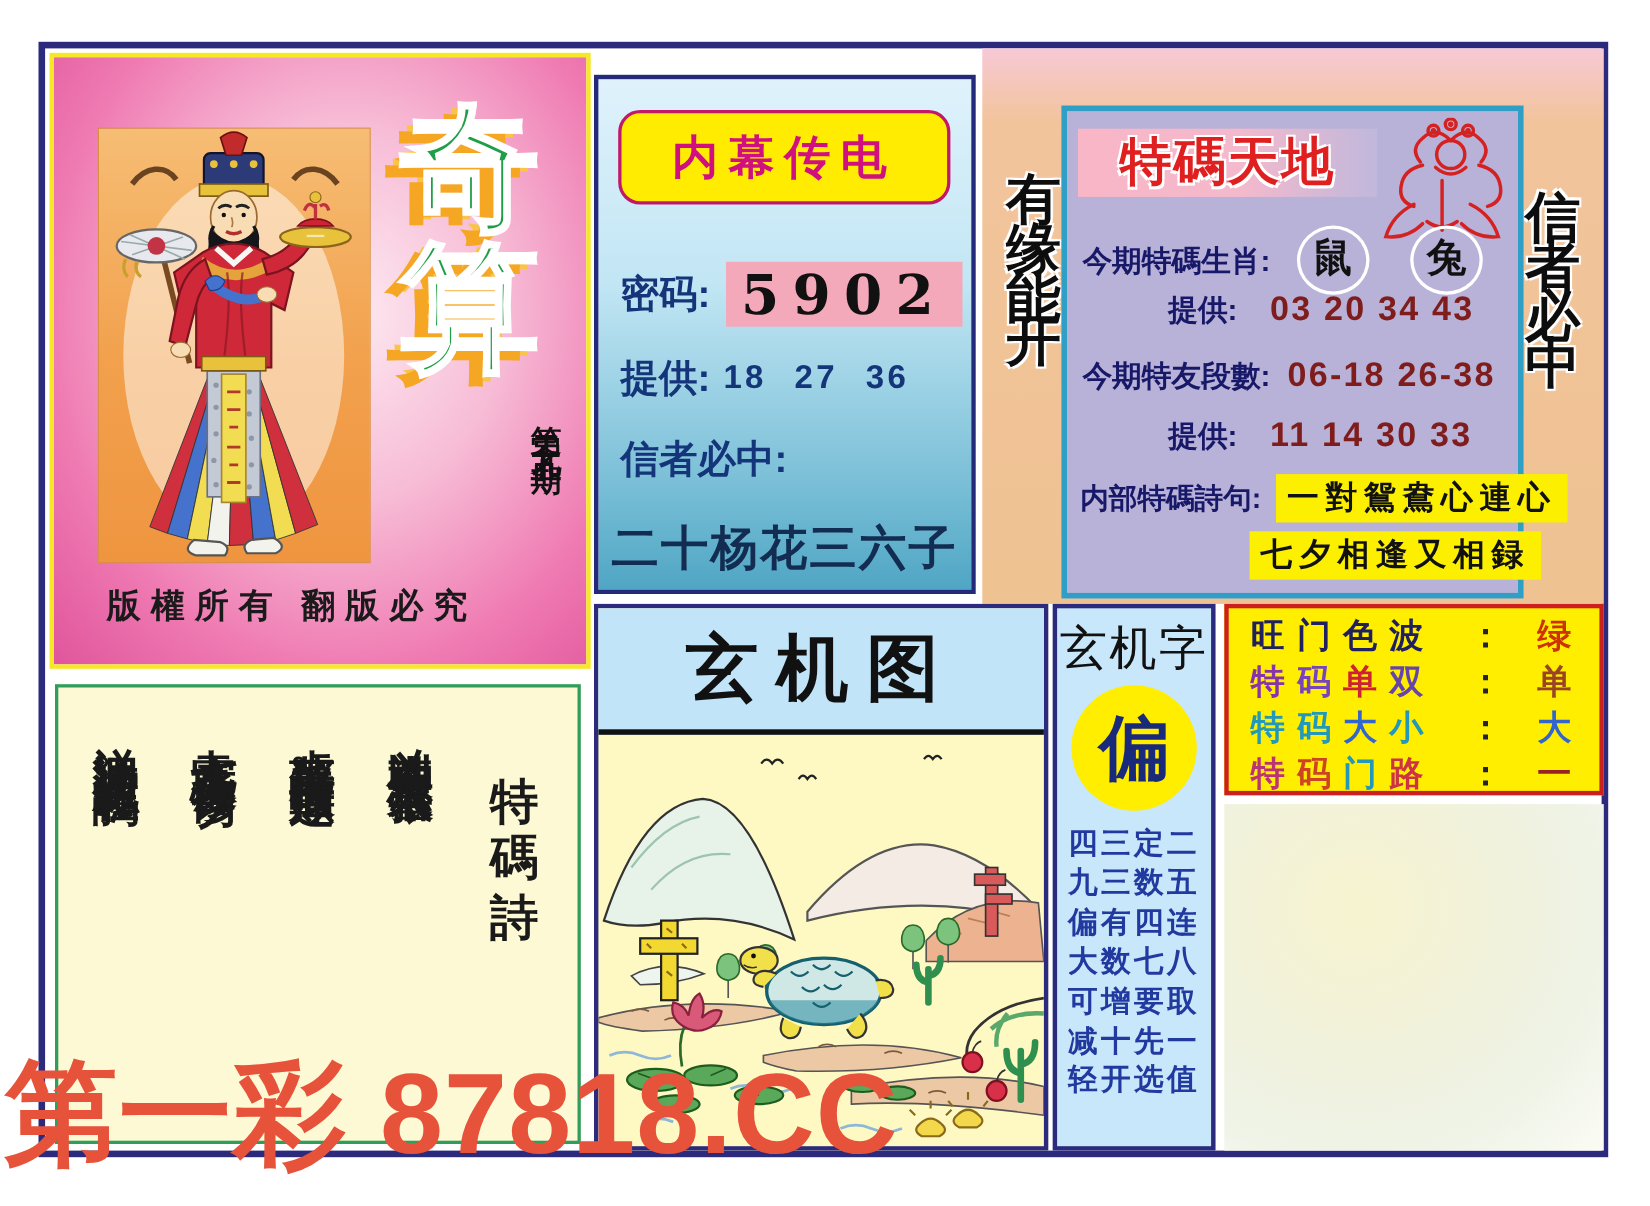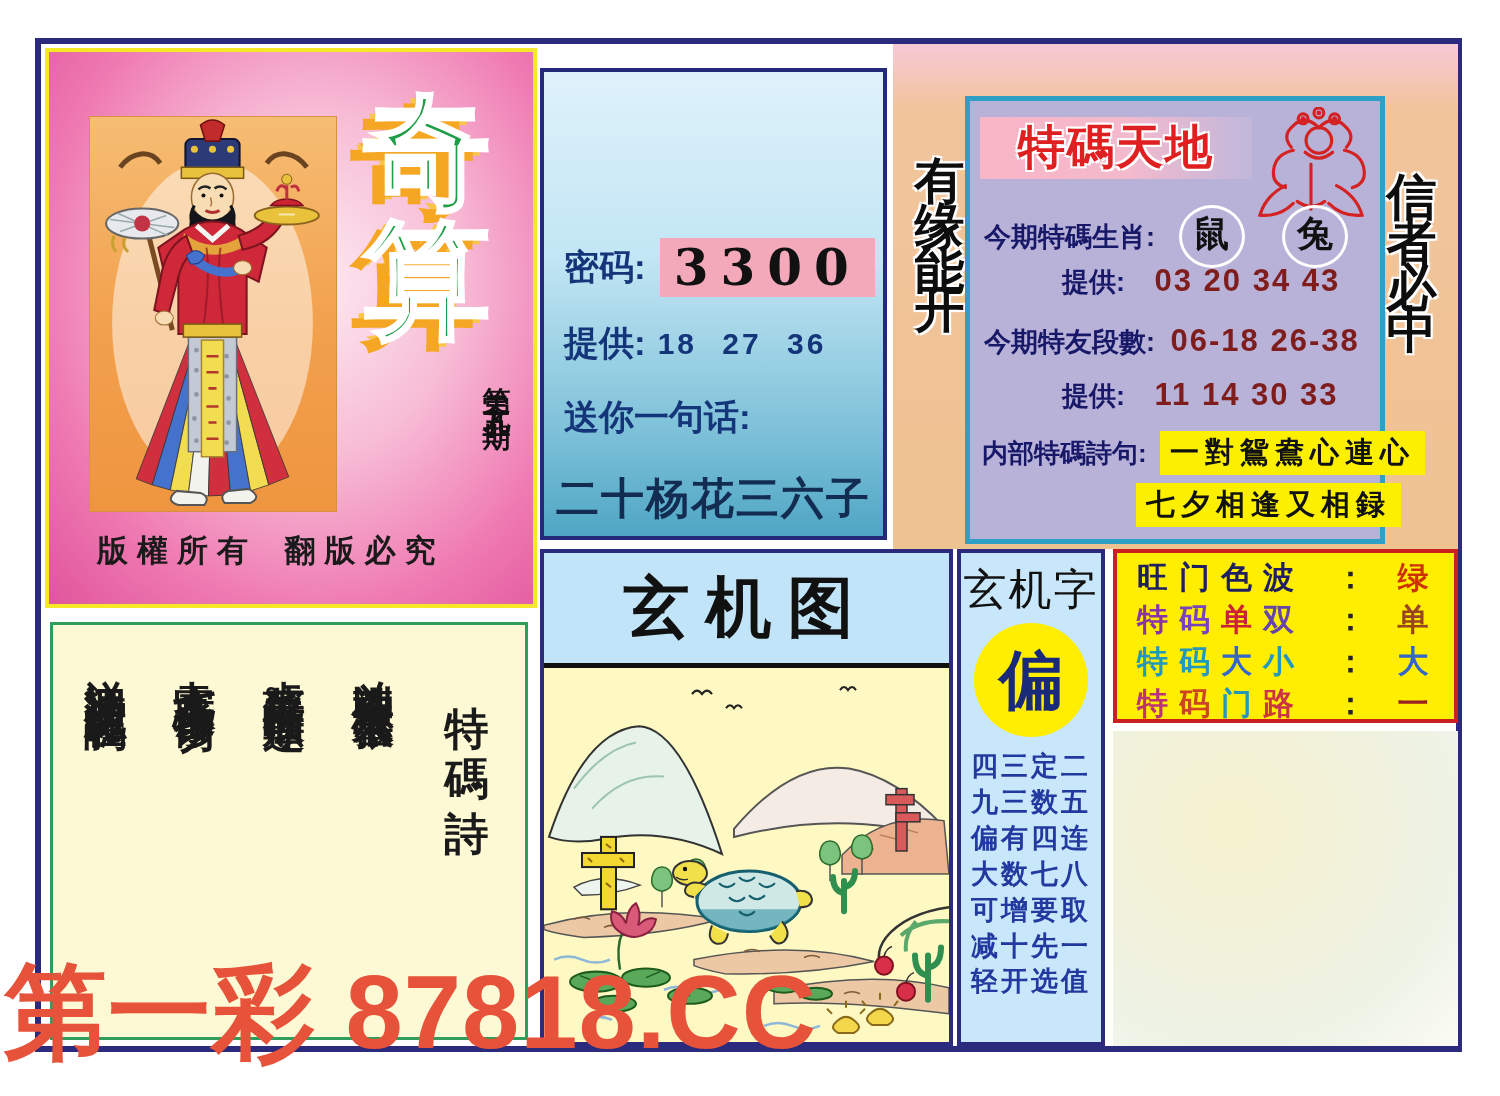--- a/index.html
+++ b/index.html
@@ -19,21 +19,21 @@
     border:1px solid #d89040;}
   .masthead{position:absolute;left:308px;top:36px;width:140px;text-align:center;line-height:1.02;}
   .masthead span{display:block;font-size:126px;font-weight:900;color:#1f9e47;
     -webkit-text-stroke:3px #ffffff;
     text-shadow:-14px 10px 0 #f5a623,-7px 5px 0 #f8c54a;
     font-family:"DejaVu Sans","Liberation Sans",sans-serif;}
   .issue-vert{position:absolute;left:428px;top:312px;writing-mode:vertical-rl;
     font-family:"DejaVu Serif","Liberation Serif",serif;
     font-size:28px;font-weight:700;color:#111;letter-spacing:9px;}
   .copyright{position:absolute;left:48px;top:478px;width:400px;
-    font-family:Liberation Mono, monospace;
+    font-family:Liberation Serif, serif;
     font-size:31px;font-weight:700;color:#1a1a1a;letter-spacing:9px;white-space:nowrap;}
 
   
   .poem-panel{position:absolute;left:50px;top:622px;width:478px;height:418px;
     border:3px solid #2f9e5c;box-sizing:border-box;background:#fcf9d4;
     display:flex;flex-direction:row-reverse;justify-content:space-between;padding:0 28px;}
   .poem-col{writing-mode:vertical-rl;font-family:"DejaVu Serif","Liberation Serif",serif;
     font-weight:700;color:#1a1a1a;}
   .poem-title{font-size:44px;letter-spacing:52px;padding-top:46px;}
   .poem-line{font-size:42px;letter-spacing:5px;padding-top:22px;line-height:1.15;}
@@ -228,30 +228,33 @@
 
   <div class="poem-panel">
     <div class="poem-col poem-title">特碼詩</div>
     <div class="poem-col poem-line">凶神惡煞太囂張，</div>
     <div class="poem-col poem-line">虎蕩羊群嘆顛連。</div>
     <div class="poem-col poem-line">七零八落皆慘切，</div>
     <div class="poem-col poem-line">涕泗滂沱似杜鵑。</div>
   </div>
 
   <div class="neimu-panel">
+    <div class="neimu-title-box">
+      <span>内幕传电</span>
+    </div>
     <div class="neimu-row" style="top:166px;padding-left:20px;">
       <span class="nm-label">密码:</span>
-      <span class="password-val">3300</span>
+      <span class="password-val">5902</span>
     </div>
     <div class="neimu-row" style="top:248px;padding-left:20px;">
       <span class="nm-label">提供:</span>
       <span class="tigong-val">18 27 36</span>
     </div>
     <div class="neimu-row" style="top:322px;padding-left:20px;">
-      <span class="nm-label">送你一句话:</span>
+      <span class="nm-label">信者必中:</span>
     </div>
     <div class="neimu-msg">二十杨花三六子</div>
   </div>
 
   <div class="tan-region">
     <div class="motto motto-left">有缘能开</div>
     <div class="motto motto-right">信者必中</div>
 
     <div class="tema-box">
       <div class="tema-banner">

